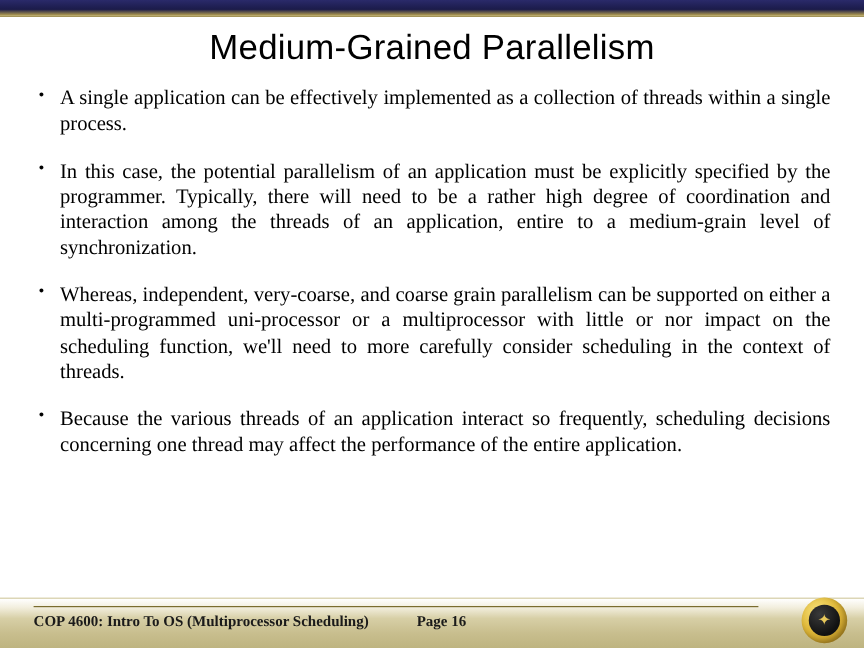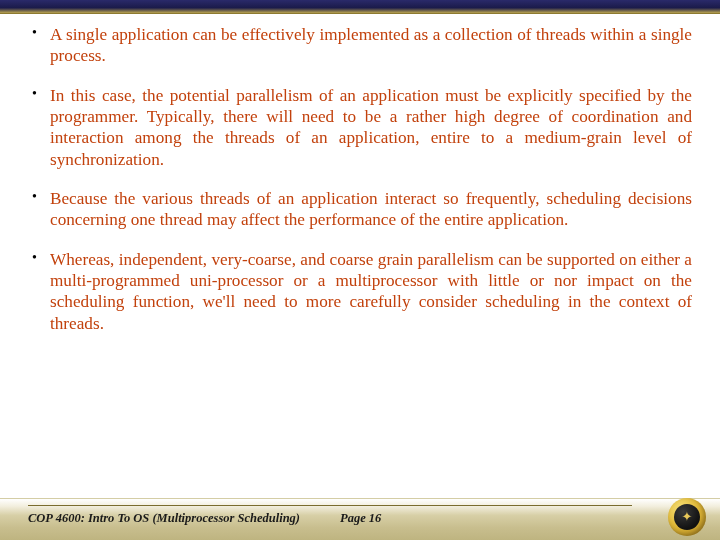--- a/index.html
+++ b/index.html
@@ -27,21 +27,21 @@
     letter-spacing: 0.2px;
   }
   ul.bullets {
     list-style: none;
   }
   ul.bullets > li {
     position: relative;
     padding-left: 22px;
     font-size: 17.2px;
     line-height: 1.24;
-    color: #c2410c;
+    color: #000000;
     margin-bottom: 18px;
     text-align: justify;
     text-justify: inter-word;
   }
   ul.bullets > li::before {
     content: "•";
     position: absolute;
     left: 4px;
     top: 0;
     font-size: 14px;
@@ -68,21 +68,20 @@
     left: 28px; right: 88px; top: 6px;
     height: 1px;
     background: #7a6c2e;
   }
   .footer-text {
     position: absolute;
     left: 28px; right: 88px; top: 12px;
     display: flex;
     font-family: "Times New Roman", Times, serif;
     font-size: 12.5px;
-    font-style: italic;
     font-weight: bold;
     color: #1a1a1a;
   }
   .footer-text .course { flex: 0 0 auto; }
   .footer-text .page   { flex: 1 1 auto; text-align: left; padding-left: 40px; }
   .footer-text .author { flex: 0 0 auto; text-align: right; }
   .logo {
     position: absolute;
     right: 14px;
     bottom: 4px;
@@ -108,25 +107,26 @@
     font-size: 13px;
     line-height: 1;
   }
 </style>
 </head>
 <body>
 
 <div class="top-bar"></div>
 
 <div class="slide">
+  <h1 class="title">Medium-Grained Parallelism</h1>
   <ul class="bullets">
     <li>A single application can be effectively implemented as a collection of threads within a single process.</li>
     <li>In this case, the potential parallelism of an application must be explicitly specified by the programmer.  Typically, there will need to be a rather high degree of coordination and interaction among the threads of an application, entire to a medium-grain level of synchronization.</li>
+    <li>Whereas, independent, very-coarse, and coarse grain parallelism can be supported on either a multi-programmed uni-processor or a multiprocessor with little or nor impact on the scheduling function, we'll need to more carefully consider scheduling in the context of threads.</li>
     <li>Because the various threads of an application interact so frequently, scheduling decisions concerning one thread may affect the performance of the entire application.</li>
-    <li>Whereas, independent, very-coarse, and coarse grain parallelism can be supported on either a multi-programmed uni-processor or a multiprocessor with little or nor impact on the scheduling function, we'll need to more carefully consider scheduling in the context of threads.</li>
   </ul>
 </div>
 
 <div class="footer">
   <div class="footer-gradient">
     <div class="footer-line"></div>
     <div class="footer-text">
       <span class="course">COP 4600: Intro To OS  (Multiprocessor Scheduling)</span>
       <span class="page">Page 16</span>
     </div>

